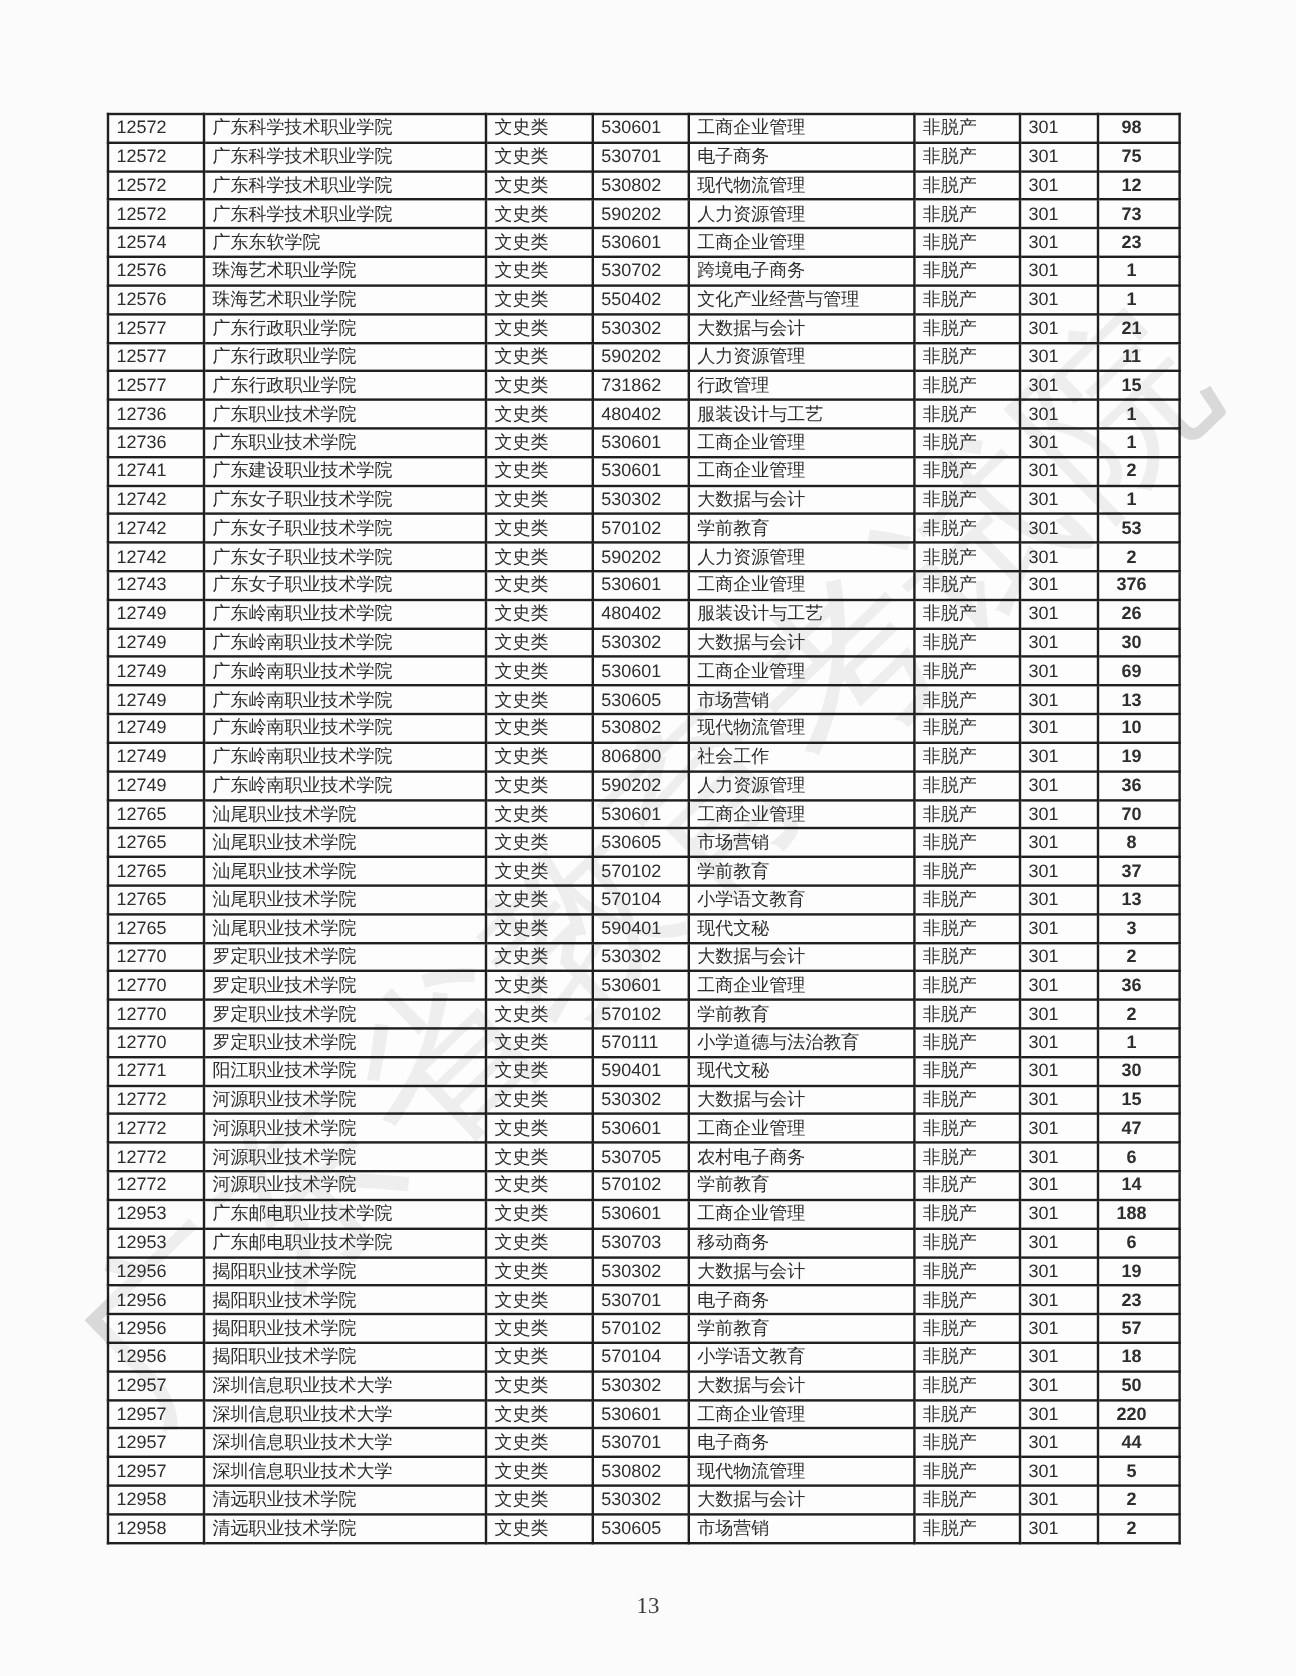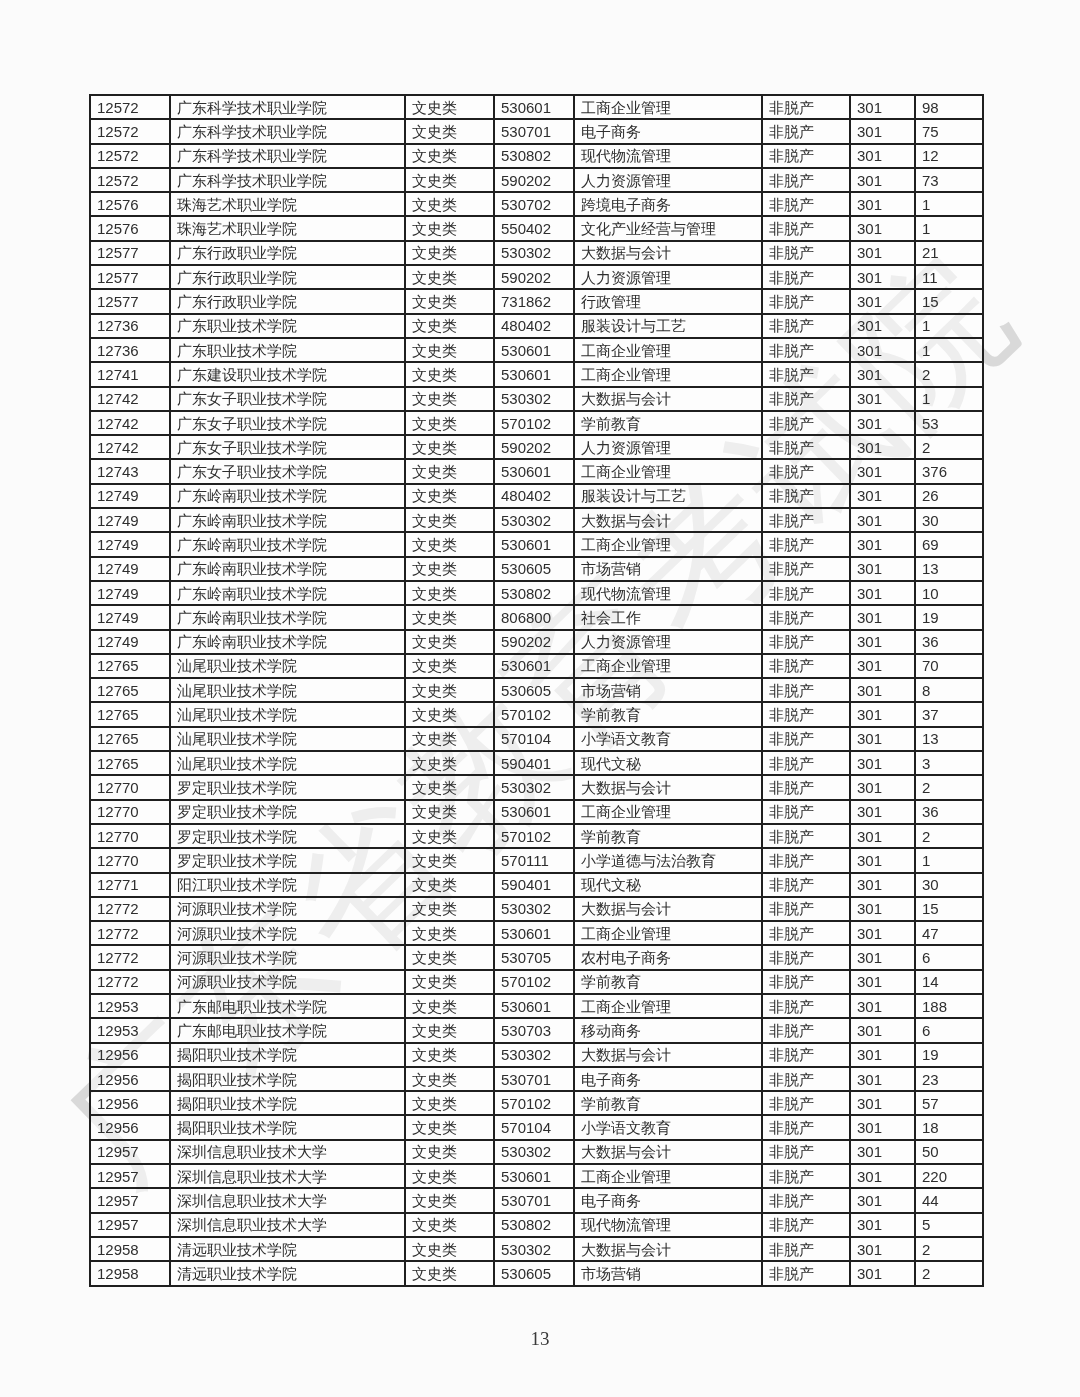--- a/index.html
+++ b/index.html
@@ -45,22 +45,23 @@
     font-size: 15px;
     line-height: 1;
     padding: 2px 5px 2px 6px;
     vertical-align: middle;
     white-space: nowrap;
     overflow: hidden;
     color: #2e2e2e;
     background: rgba(255,255,255,0.55);
   }
   table.admissions td.num-right {
-    text-align: left;
+    text-align: center;
     padding-right: 18px;
+    font-weight: bold;
   }
   .page-number {
     position: absolute;
     left: 0;
     width: 1080px;
     top: 1328px;
     text-align: center;
     font-size: 19px;
     color: #3a3a3a;
     font-family: "Liberation Serif", "DejaVu Serif", serif;
@@ -120,20 +121,30 @@
           <td>12572</td>
           <td>广东科学技术职业学院</td>
           <td>文史类</td>
           <td>590202</td>
           <td>人力资源管理</td>
           <td>非脱产</td>
           <td>301</td>
           <td class="num-right">73</td>
         </tr>
         <tr>
+          <td>12574</td>
+          <td>广东东软学院</td>
+          <td>文史类</td>
+          <td>530601</td>
+          <td>工商企业管理</td>
+          <td>非脱产</td>
+          <td>301</td>
+          <td class="num-right">23</td>
+        </tr>
+        <tr>
           <td>12576</td>
           <td>珠海艺术职业学院</td>
           <td>文史类</td>
           <td>530702</td>
           <td>跨境电子商务</td>
           <td>非脱产</td>
           <td>301</td>
           <td class="num-right">1</td>
         </tr>
         <tr>

